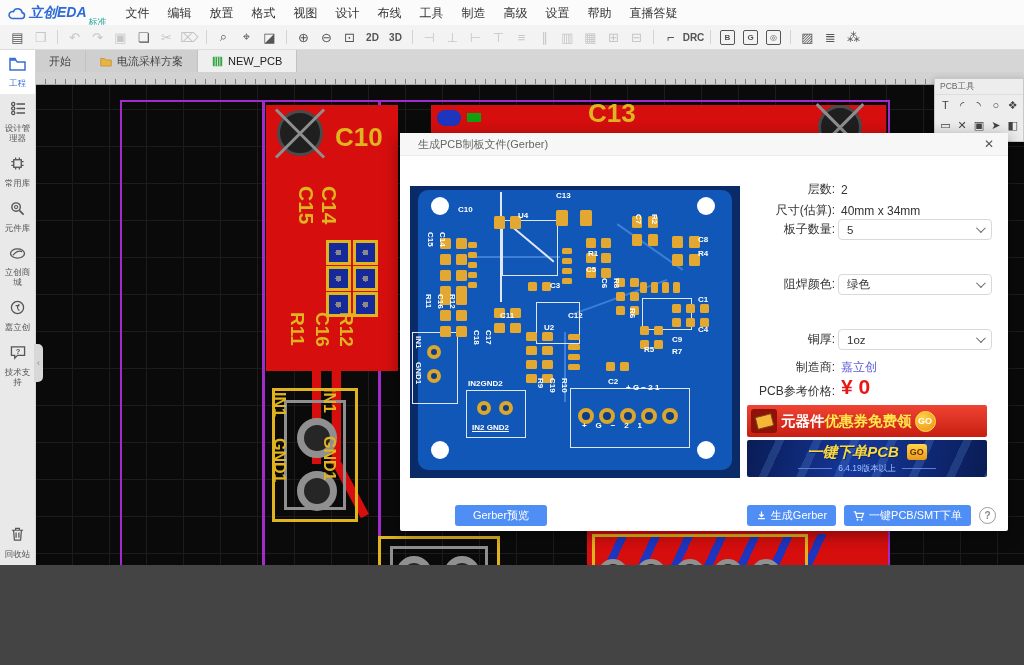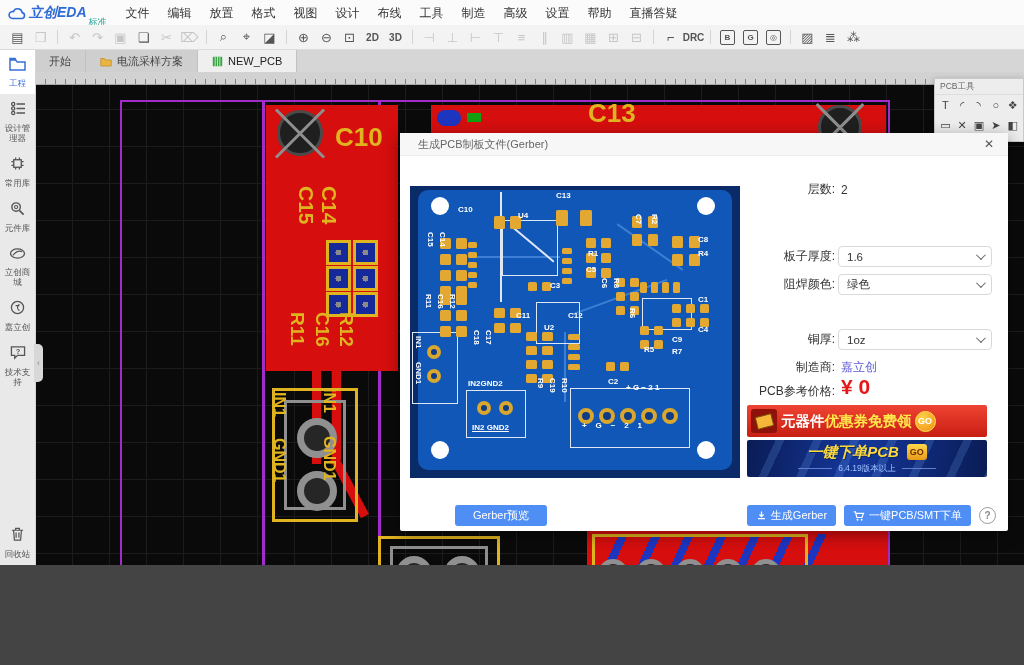--- a/index.html
+++ b/index.html
@@ -480,21 +480,21 @@
         <span class="plabel" style="left: 288px; top: 64px;">R4</span>
         <span class="plabel" style="left: 178px; top: 64px;">R1</span>
         <span class="plabel" style="left: 176px; top: 80px;">C5</span>
         <span class="plabel" style="left: 140px; top: 96px;">C3</span>
         <span class="plabel" style="left: 198px; top: 92px; transform-origin: 0px 0px; transform: rotate(90deg);">C6</span>
         <span class="plabel" style="left: 210px; top: 92px; transform-origin: 0px 0px; transform: rotate(90deg);">R8</span>
         <span class="plabel" style="left: 22px; top: 108px; transform-origin: 0px 0px; transform: rotate(90deg);">R11</span>
         <span class="plabel" style="left: 34px; top: 108px; transform-origin: 0px 0px; transform: rotate(90deg);">C16</span>
         <span class="plabel" style="left: 46px; top: 108px; transform-origin: 0px 0px; transform: rotate(90deg);">R12</span>
         <span class="plabel" style="left: 288px; top: 110px;">C1</span>
-        <span class="plabel" style="left: 106px; top: 126px;">C11</span>
+        <span class="plabel" style="left: 90px; top: 126px;">C11</span>
         <span class="plabel" style="left: 134px; top: 138px;">U2</span>
         <span class="plabel" style="left: 158px; top: 126px;">C12</span>
         <span class="plabel" style="left: 226px; top: 122px; transform-origin: 0px 0px; transform: rotate(90deg);">R6</span>
         <span class="plabel" style="left: 288px; top: 140px;">C4</span>
         <span class="plabel" style="left: 262px; top: 150px;">C9</span>
         <span class="plabel" style="left: 234px; top: 160px;">R5</span>
         <span class="plabel" style="left: 262px; top: 162px;">R7</span>
         <span class="plabel" style="left: 12px; top: 150px; transform-origin: 0px 0px; transform: rotate(90deg);">IN1</span>
         <span class="plabel" style="left: 12px; top: 176px; transform-origin: 0px 0px; transform: rotate(90deg);">GND1</span>
         <span class="plabel" style="left: 70px; top: 144px; transform-origin: 0px 0px; transform: rotate(90deg);">C18</span>
@@ -506,24 +506,28 @@
         <span class="plabel" style="left: 198px; top: 192px;">C2</span>
         <span class="plabel" style="left: 216px; top: 198px;">+ G − 2 1</span>
         <span class="plabel" style="left: 62px; top: 238px; text-decoration: underline;">IN2 GND2</span>
         <span class="plabel" style="left: 172px; top: 236px;">+    G    −    2    1</span>
       </div>
 
     <div class="drow" style="top:46px">
       <span class="dlabel">层数:</span>
       <span class="dval">2</span>
     </div>
-    <div class="drow" style="top:113px">
-      <span class="dlabel">板子厚度:</span>
+    <div class="drow" style="top:67px">
+      <span class="dlabel">尺寸(估算):</span>
+      <span class="dval">40mm x 34mm</span>
+    </div>
+    <div class="drow" style="top:86px">
+      <span class="dlabel">板子数量:</span>
       <div class="dselect">
-        <span>1.6</span>
+        <span>5</span>
         <i class="chev"></i>
       </div>
     </div>
     <div class="drow" style="top:141px">
       <span class="dlabel">阻焊颜色:</span>
       <div class="dselect">
         <span>绿色</span>
         <i class="chev"></i>
       </div>
     </div>

